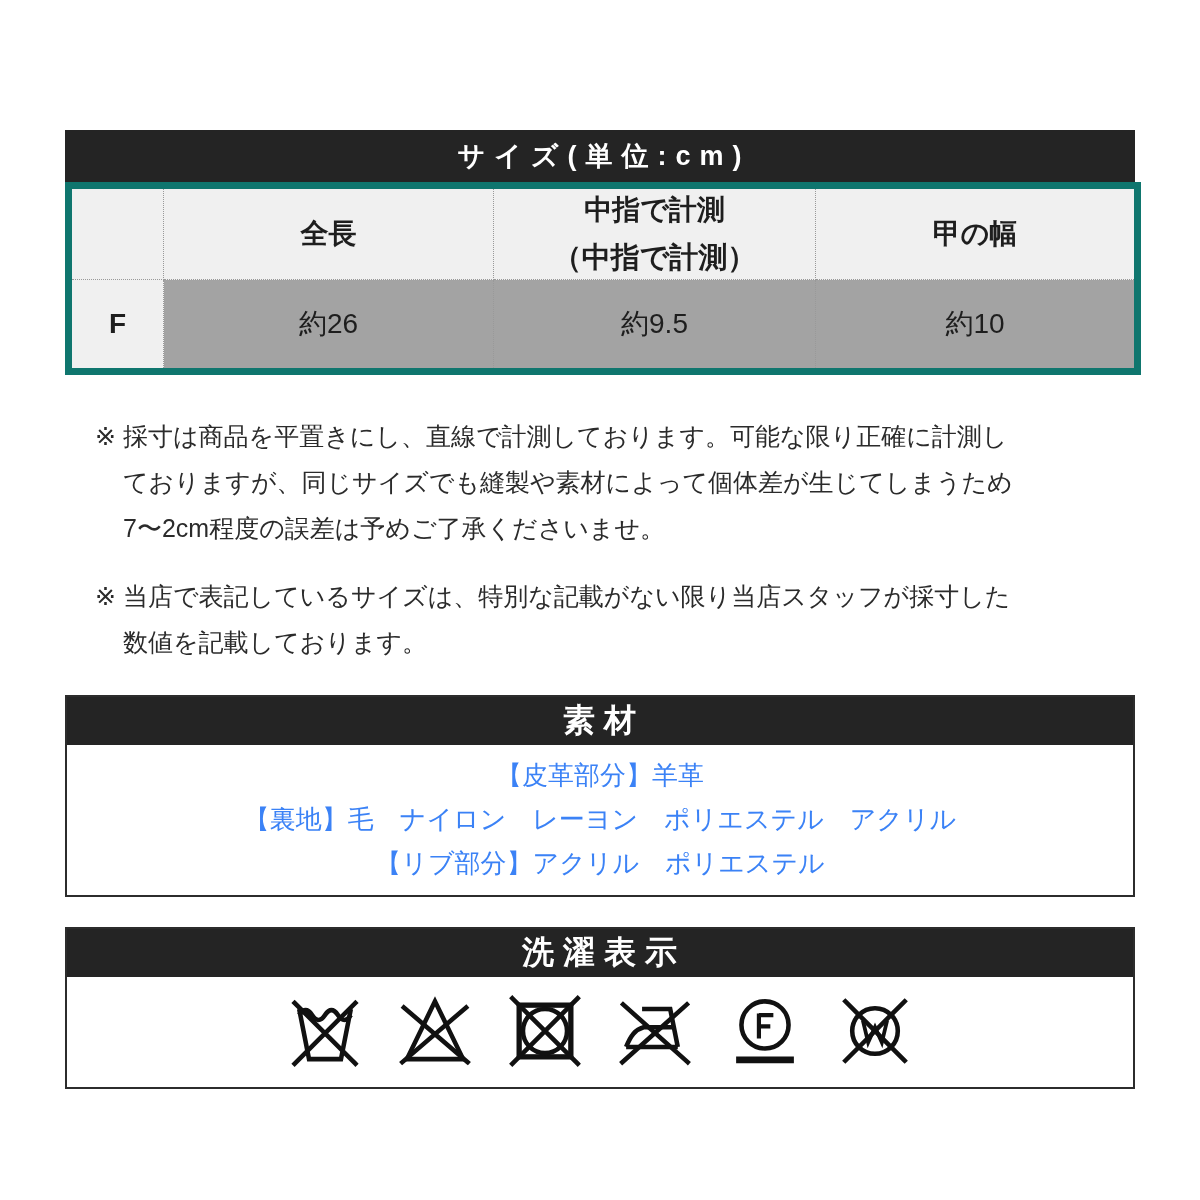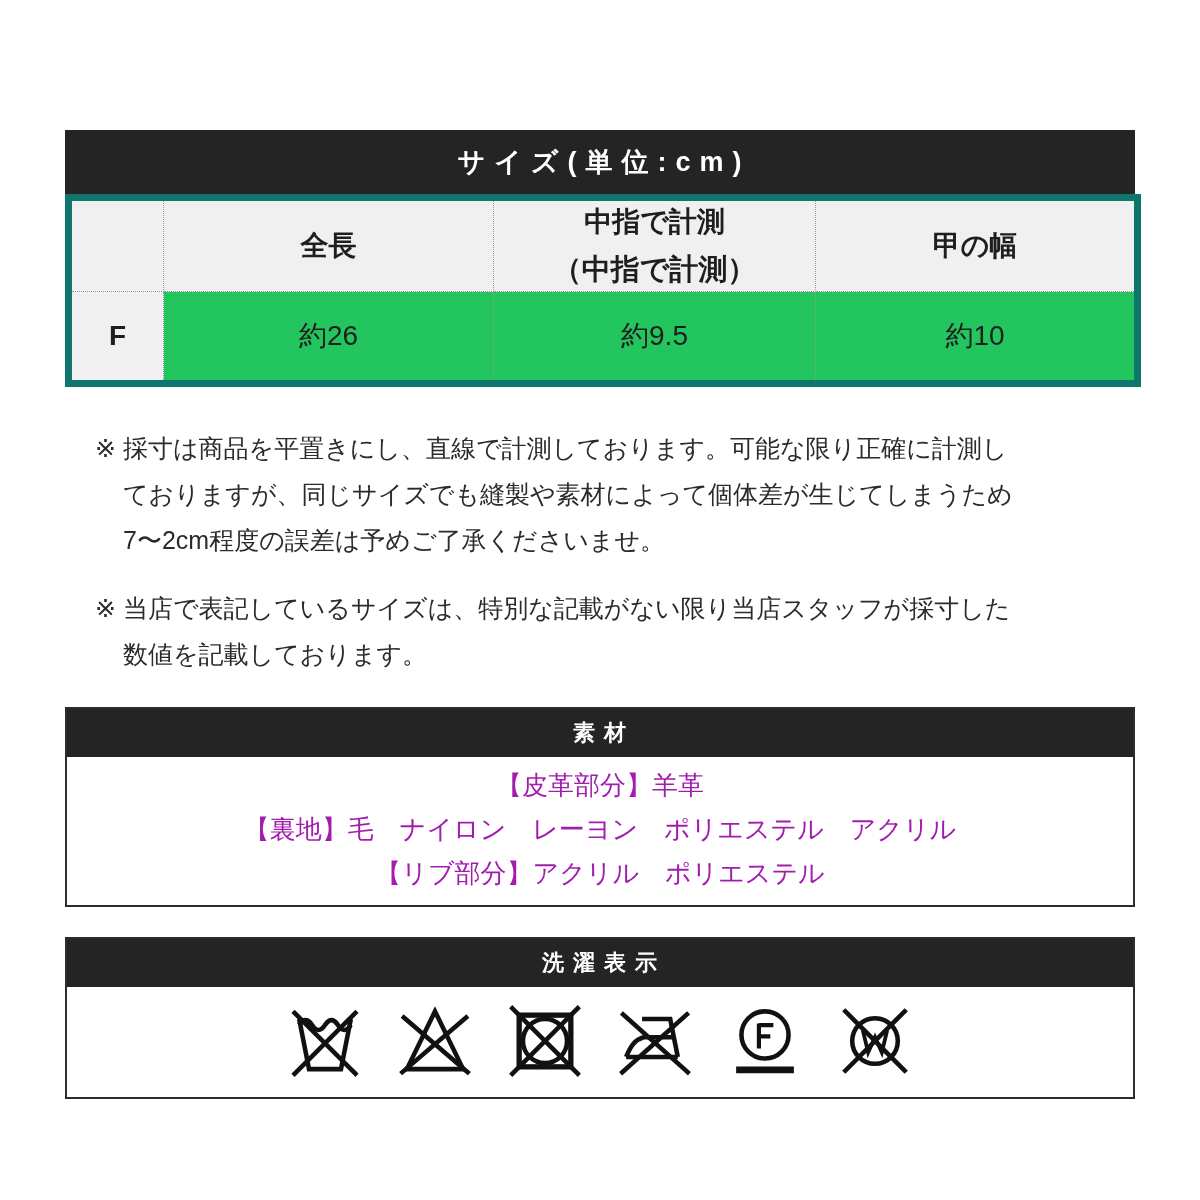--- a/index.html
+++ b/index.html
@@ -5,51 +5,51 @@
   html,body{margin:0;padding:0;background:#fff;}
   body{
     width:1200px;height:1200px;overflow:hidden;
     font-family:"Liberation Sans","DejaVu Sans",sans-serif;
     color:#222;
   }
   .page{padding:130px 65px 0 65px;}
 
   
   .title-bar{
-    background:#242424;color:#fff;height:64px;
+    background:#242424;color:#fff;height:52px;
     display:flex;align-items:center;justify-content:center;
     font-weight:bold;font-size:27px;letter-spacing:9px;
   }
   .title-bar span{transform:translateX(4px);} 
 
   
   table.size-table{
     width:100%;border-collapse:collapse;table-layout:fixed;
     border:7px solid #0f766e;
   }
   table.size-table td{
     border:1px dotted #999;text-align:center;vertical-align:middle;
     font-size:28px;color:#1e1e1e;padding:0;
   }
   tr.head-row td{background:#f0f0f0;font-weight:bold;height:90px;}
-  tr.data-row td{height:88px;background:#22c55e;}
+  tr.data-row td{height:88px;background:#a3a3a3;}
   tr.data-row td.size-col{background:#f0f0f0;font-weight:bold;}
   .sub-head{font-size:29px;margin-top:9px;font-weight:bold;}
 
   
   .notes{margin:38px 28px 0 30px;font-size:25px;color:#2b2b2b;}
   .note{display:flex;line-height:46px;margin:0 0 22px 0;}
   .note .marker{flex:none;width:28px;}
   .note .text{white-space:pre-line;}
 
   
   .boxed{border:2px solid #2c2c2c;margin-top:30px;}
-  .boxed .title-bar{height:48px;font-size:22px;}
-  .material-lines{padding:0 0 10px;text-align:center;
-    font-size:26px;line-height:44px;color:#a21caf;margin-top:6px;}
+  .boxed .title-bar{height:48px;font-size:32px;}
+  .material-lines{padding:8px 0 10px;text-align:center;
+    font-size:26px;line-height:44px;color:#3b82f6;}
   .laundry-row{display:flex;justify-content:center;align-items:center;
     gap:34px;padding:16px 0 18px;}
   .laundry-row svg{width:76px;height:76px;display:block;}
   .laundry-row svg *{stroke:#111;fill:none;}
 </style>
 </head>
 <body>
 
 <div class="page">
 

